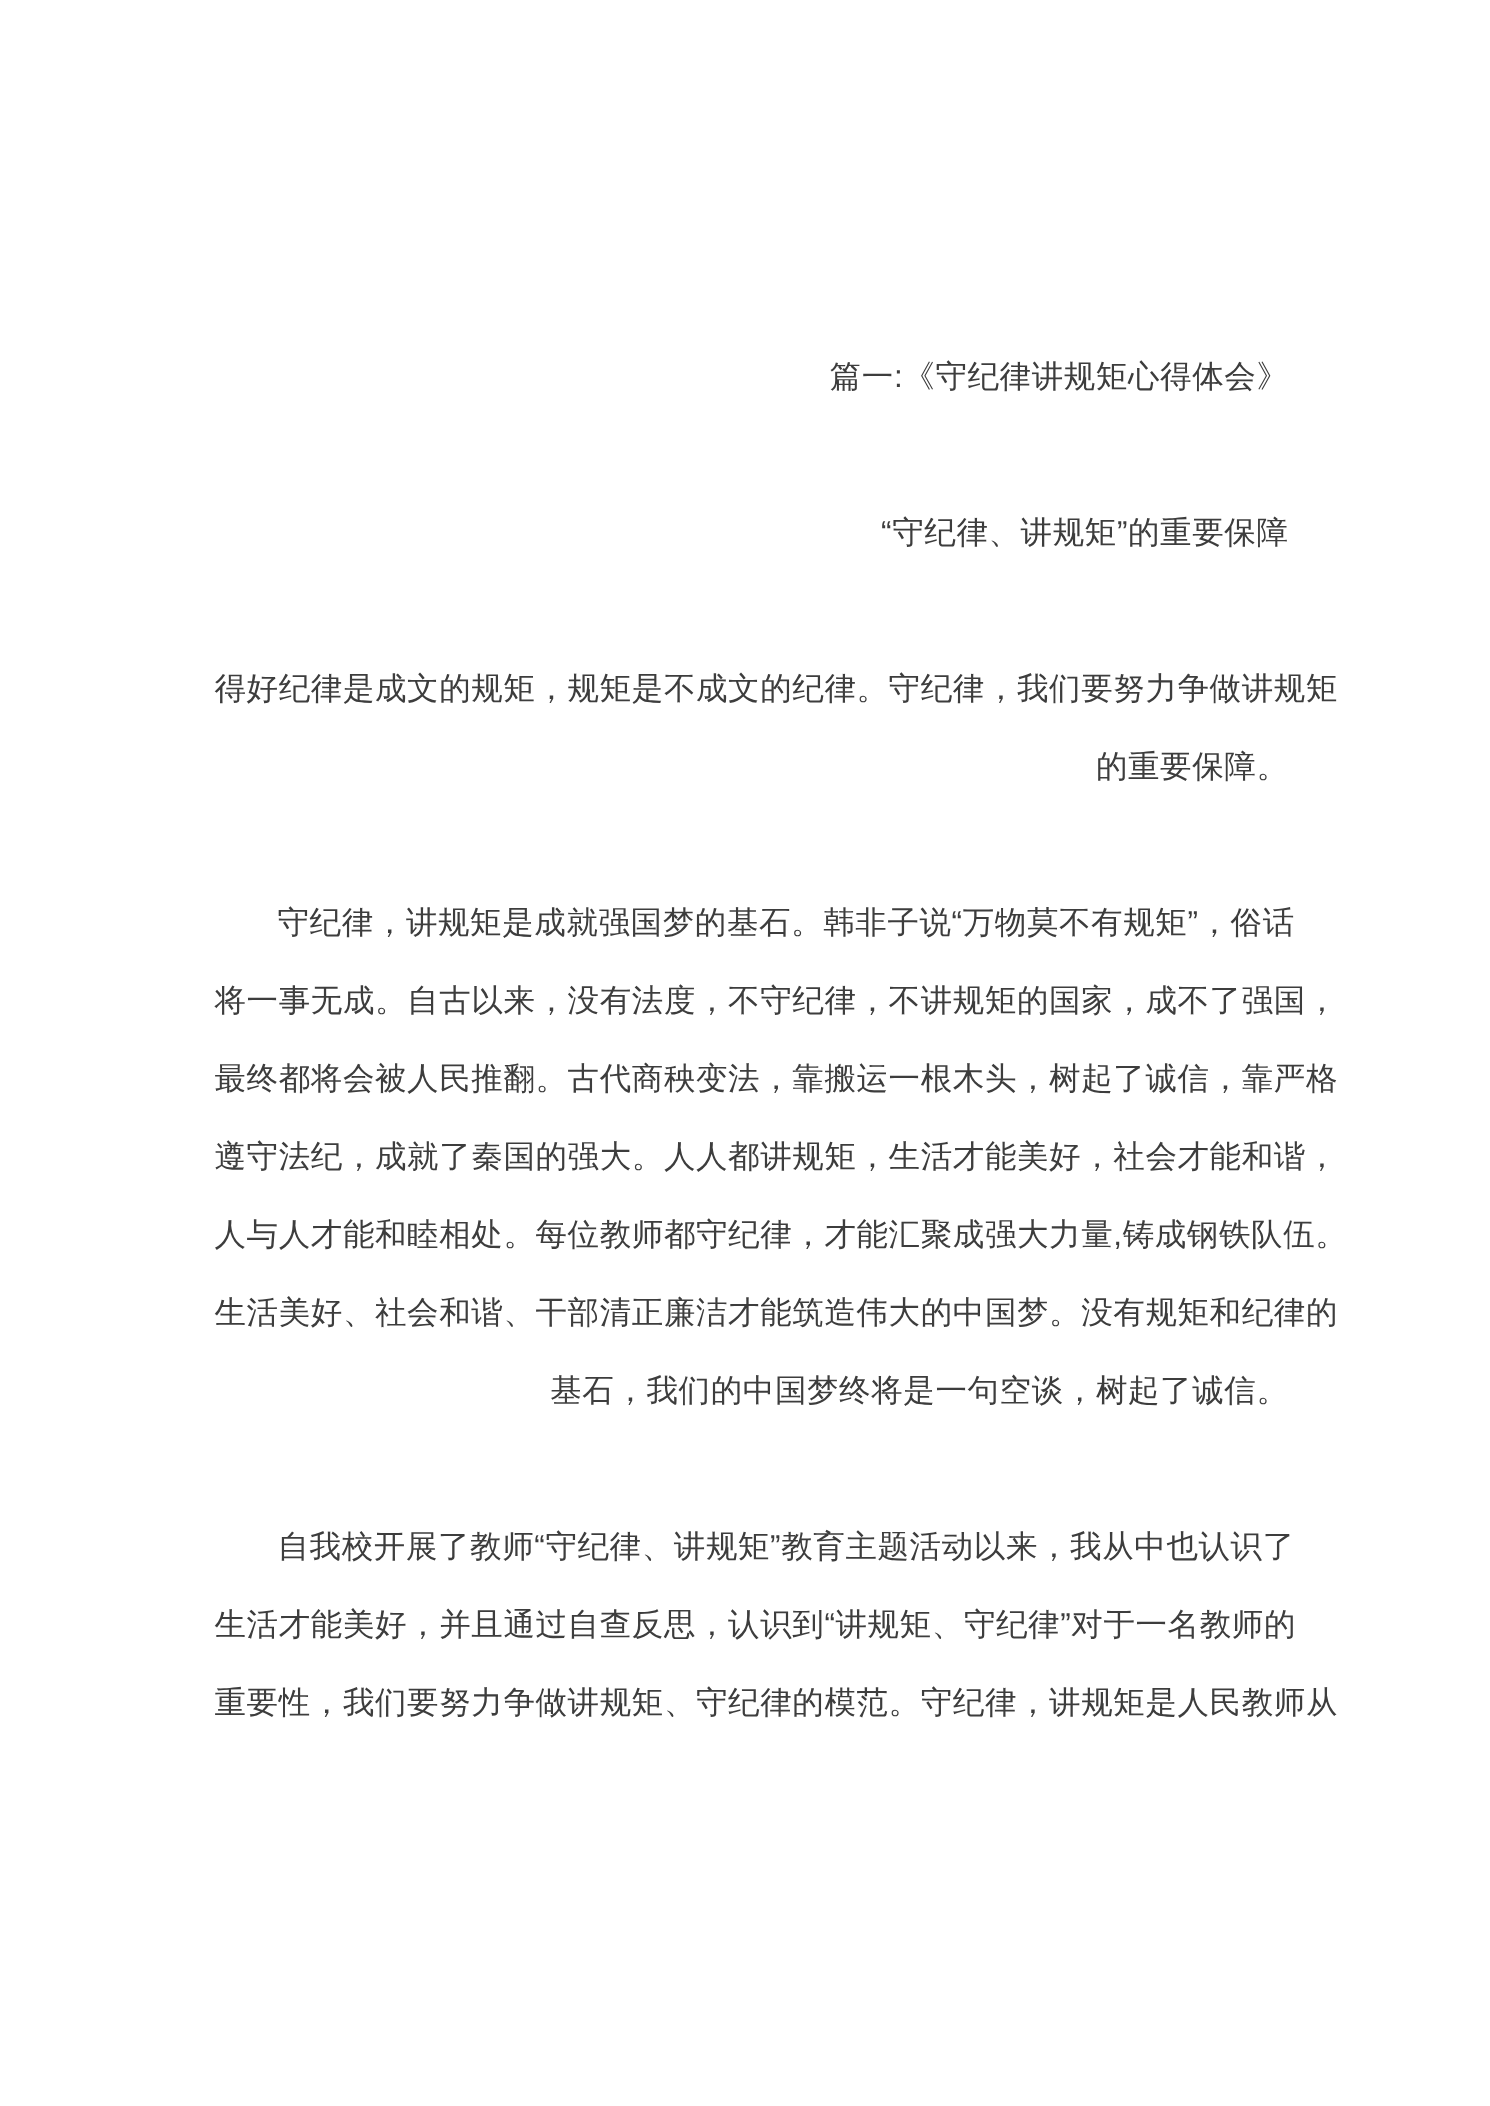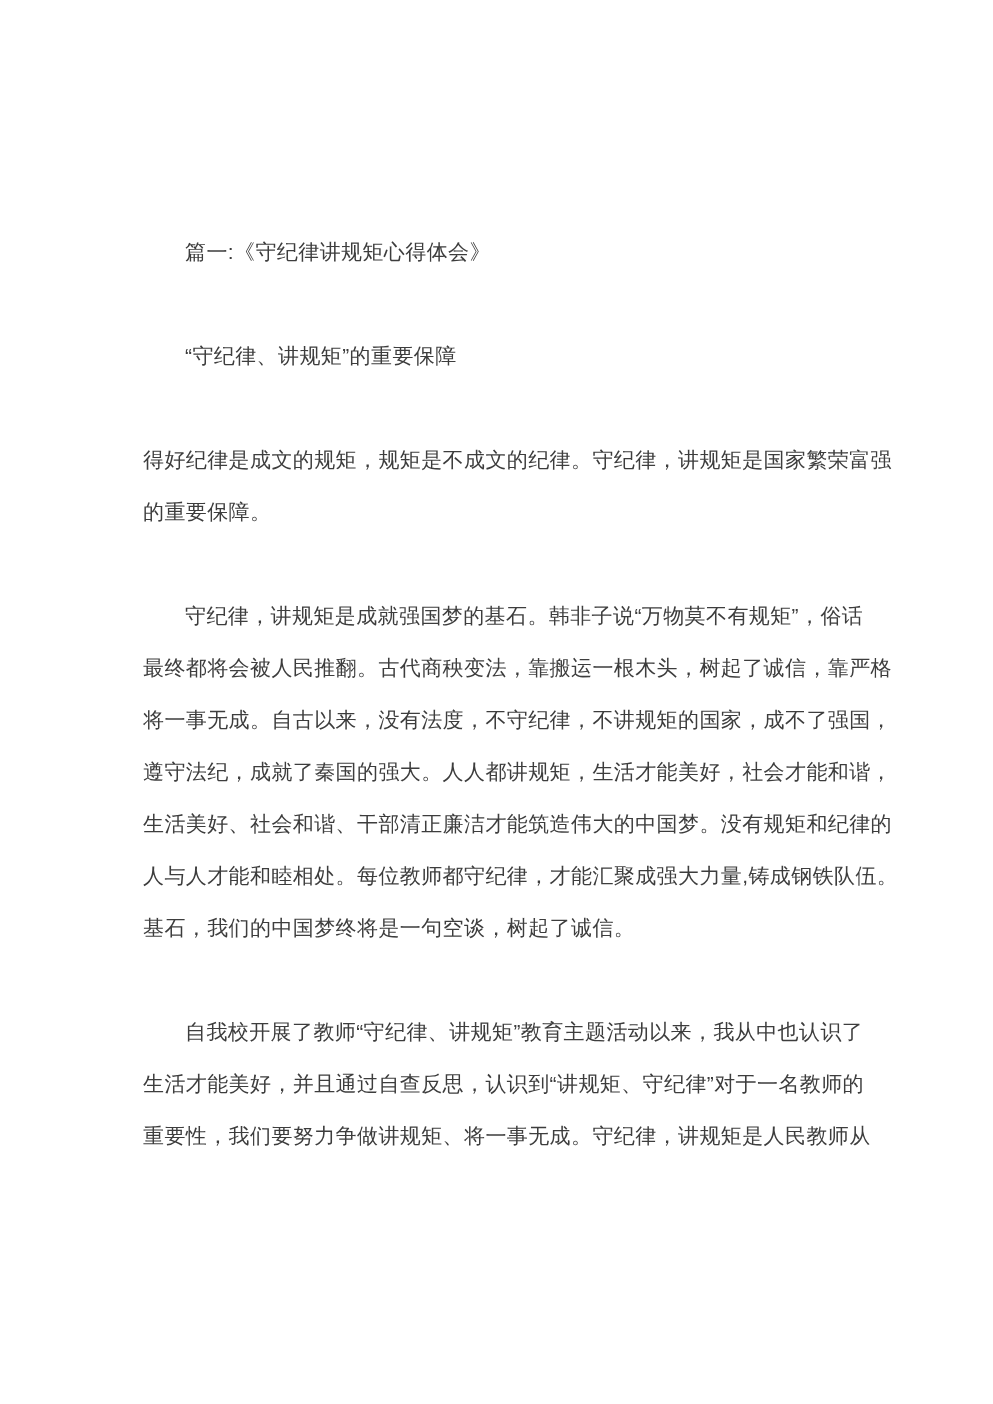--- a/index.html
+++ b/index.html
@@ -21,20 +21,21 @@
     top: 226px;
     width: 716px;
     color: #3d3d3d;
     font-size: 21px;
     line-height: 52px;
     letter-spacing: 0.4px;
     font-weight: 400;
   }
   .block {
     margin: 0 0 52px 0;
+    text-align: right;
   }
   .line {
     white-space: nowrap;
     height: 52px;
   }
   .indent {
     text-indent: 42px;
   }
 </style>
 </head>
@@ -45,34 +46,34 @@
 
     <div class="block">
       <div class="line indent">篇一:《守纪律讲规矩心得体会》</div>
     </div>
 
     <div class="block">
       <div class="line indent">“守纪律、讲规矩”的重要保障</div>
     </div>
 
     <div class="block">
-      <div class="line">得好纪律是成文的规矩，规矩是不成文的纪律。守纪律，讲规矩是国家繁荣富强</div>
+      <div class="line">得好纪律是成文的规矩，规矩是不成文的纪律。守纪律，我们要努力争做讲规矩</div>
       <div class="line">的重要保障。</div>
     </div>
 
     <div class="block">
       <div class="line indent">守纪律，讲规矩是成就强国梦的基石。韩非子说“万物莫不有规矩”，俗话</div>
+      <div class="line">将一事无成。自古以来，没有法度，不守纪律，不讲规矩的国家，成不了强国，</div>
       <div class="line">最终都将会被人民推翻。古代商秧变法，靠搬运一根木头，树起了诚信，靠严格</div>
-      <div class="line">将一事无成。自古以来，没有法度，不守纪律，不讲规矩的国家，成不了强国，</div>
       <div class="line">遵守法纪，成就了秦国的强大。人人都讲规矩，生活才能美好，社会才能和谐，</div>
+      <div class="line">人与人才能和睦相处。每位教师都守纪律，才能汇聚成强大力量,铸成钢铁队伍。</div>
       <div class="line">生活美好、社会和谐、干部清正廉洁才能筑造伟大的中国梦。没有规矩和纪律的</div>
-      <div class="line">人与人才能和睦相处。每位教师都守纪律，才能汇聚成强大力量,铸成钢铁队伍。</div>
       <div class="line">基石，我们的中国梦终将是一句空谈，树起了诚信。</div>
     </div>
 
     <div class="block">
       <div class="line indent">自我校开展了教师“守纪律、讲规矩”教育主题活动以来，我从中也认识了</div>
       <div class="line">生活才能美好，并且通过自查反思，认识到“讲规矩、守纪律”对于一名教师的</div>
-      <div class="line">重要性，我们要努力争做讲规矩、将一事无成。守纪律，讲规矩是人民教师从</div>
+      <div class="line">重要性，我们要努力争做讲规矩、守纪律的模范。守纪律，讲规矩是人民教师从</div>
     </div>
 
   </div>
 </div>
 
 </body></html>

